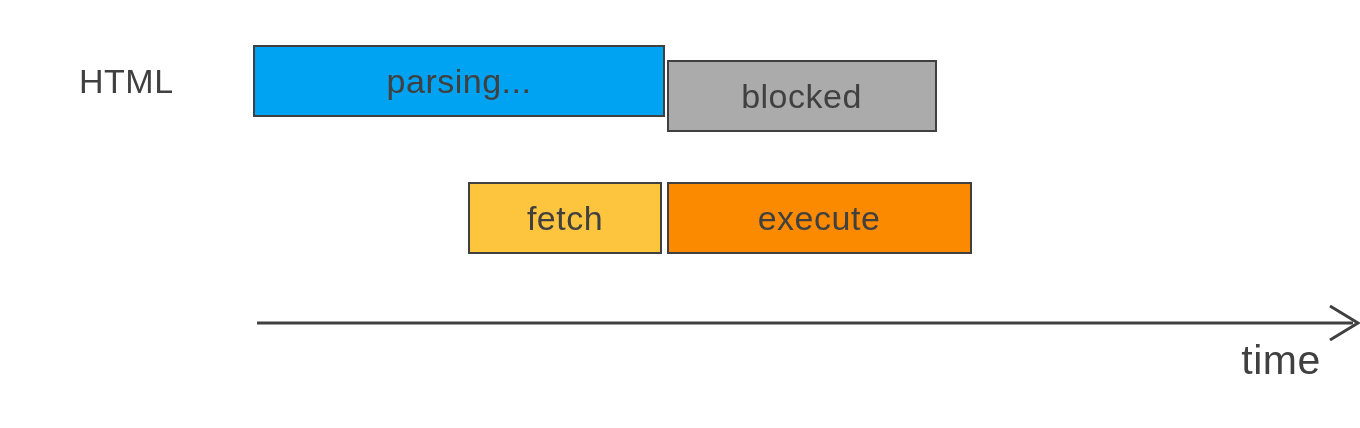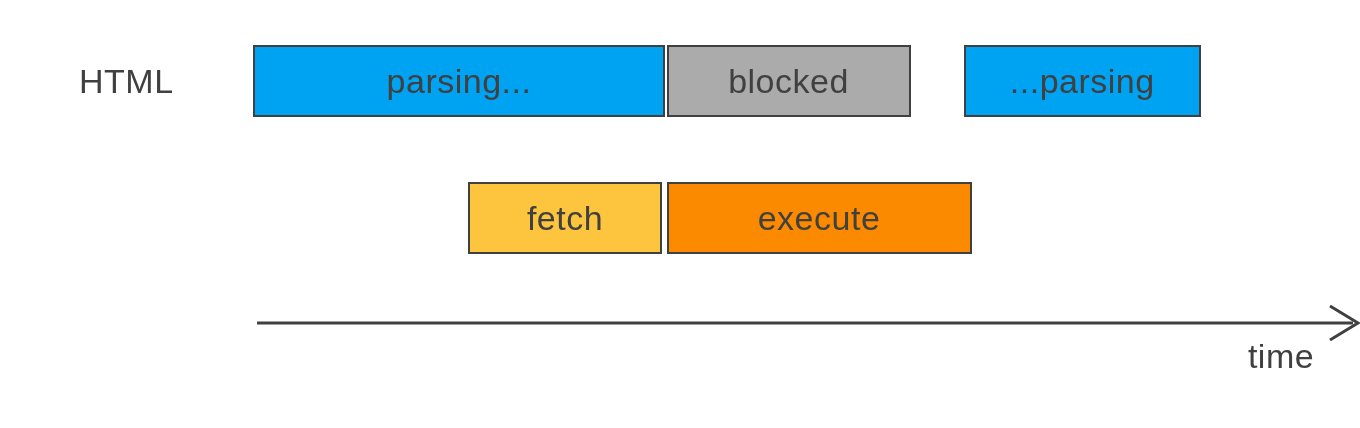--- a/index.html
+++ b/index.html
@@ -34,21 +34,21 @@
     display: flex;
     align-items: center;
     justify-content: center;
   }
   .seg-text {
     font-size: 34px;
     letter-spacing: 0.5px;
   }
   
   .seg-a { left: 222px;   top: 45px;  width: 412px;   }
-  .seg-b { left: 635.5px; top: 45px;  width: 244px; }
+  .seg-b { left: 635.5px; top: 60px;  width: 270px; }
   .seg-c { left: 932.5px; top: 45px;  width: 237.5px; }
   
   .seg-d { left: 437px;   top: 182px; width: 194px;   }
   .seg-e { left: 635.5px; top: 182px; width: 305px; }
 
   .axis {
     position: absolute;
     left: 224px;
     top: 301px;
     width: 1110px;
@@ -58,42 +58,39 @@
     stroke: currentColor;
     stroke-width: 3;
     fill: none;
   }
   .axis-label {
     position: absolute;
     left: 1200px;
     top: 337px;
     width: 100px;
     text-align: center;
-    font-size: 34px;
+    font-size: 41px;
     letter-spacing: 0.5px;
   }
 </style>
 </head>
 <body>
 
 <div class="stage" style="color: #404040; margin-left: 31px;">
 
   <div class="row-label" id="lbl-html">HTML</div>
 
   <div class="seg seg-a" style="background: rgb(0, 162, 242);">
     <span class="seg-text">parsing...</span>
   </div>
 
   <div class="seg seg-b" style="background: rgb(171, 171, 171);">
     <span class="seg-text">blocked</span>
   </div>
 
-  <div class="seg seg-c" style="background: rgb(0, 162, 242);">
-    <span class="seg-text">...parsing</span>
-  </div>
 
 
   <div class="seg seg-d" style="background: rgb(253, 196, 61);">
     <span class="seg-text">fetch</span>
   </div>
 
   <div class="seg seg-e" style="background: rgb(251, 138, 0);">
     <span class="seg-text">execute</span>
   </div>
 

